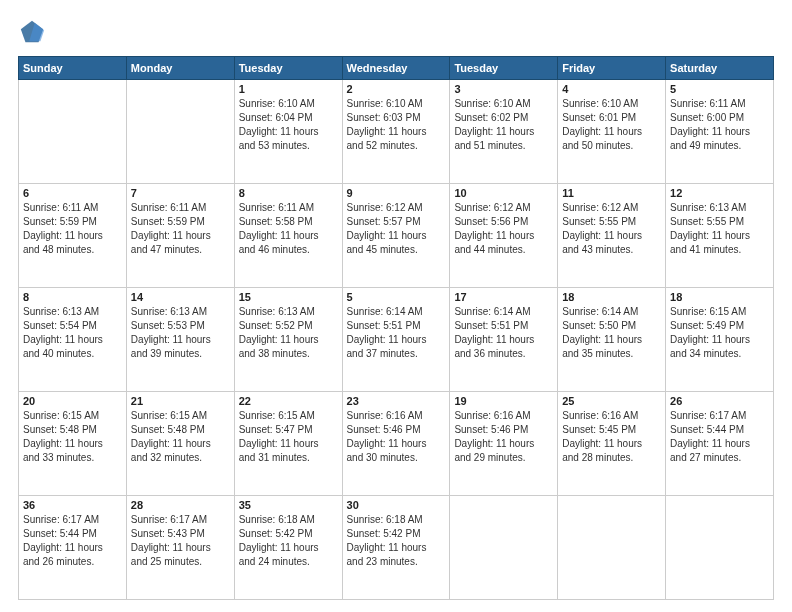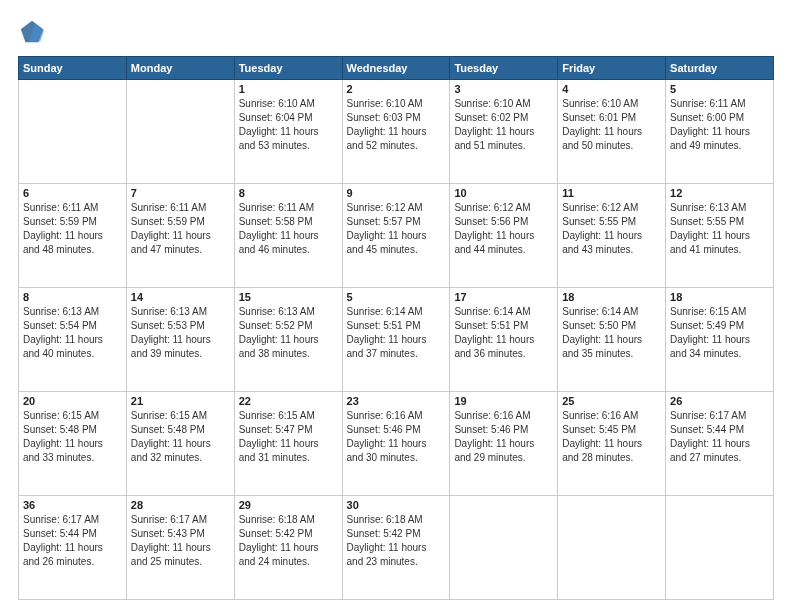--- a/index.html
+++ b/index.html
@@ -258,21 +258,21 @@
         <tr class="week-row">
           <td>
             <span class="day-number">36</span>
             <div class="day-info">Sunrise: 6:17 AM<br>Sunset: 5:44 PM<br>Daylight: 11 hours and 26 minutes.</div>
           </td>
           <td>
             <span class="day-number">28</span>
             <div class="day-info">Sunrise: 6:17 AM<br>Sunset: 5:43 PM<br>Daylight: 11 hours and 25 minutes.</div>
           </td>
           <td>
-            <span class="day-number">29</span>
+            <span class="day-number">35</span>
             <div class="day-info">Sunrise: 6:18 AM<br>Sunset: 5:42 PM<br>Daylight: 11 hours and 24 minutes.</div>
           </td>
           <td>
             <span class="day-number">30</span>
             <div class="day-info">Sunrise: 6:18 AM<br>Sunset: 5:42 PM<br>Daylight: 11 hours and 23 minutes.</div>
           </td>
           <td class="empty"></td>
           <td class="empty"></td>
           <td class="empty"></td>
         </tr>

